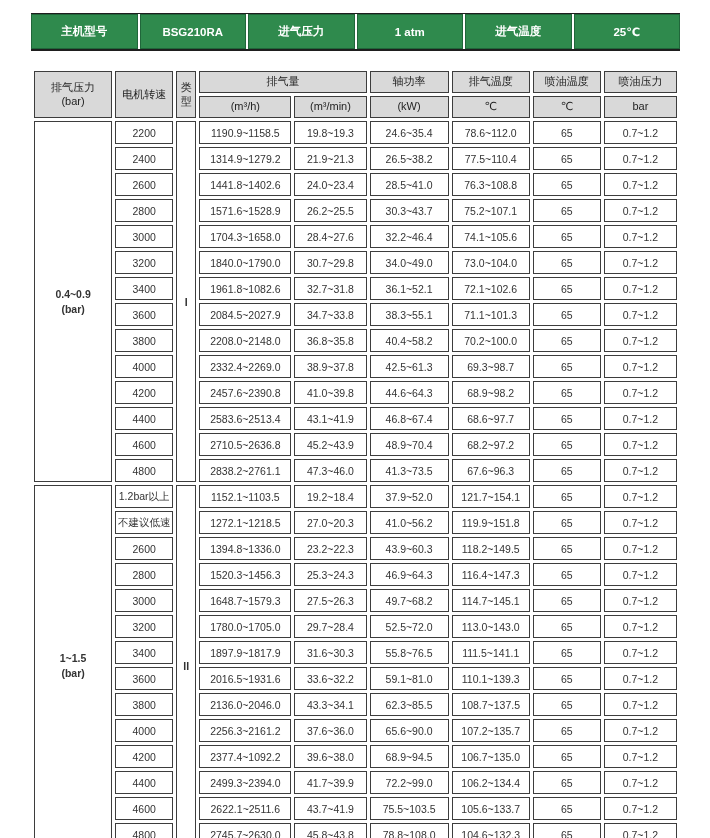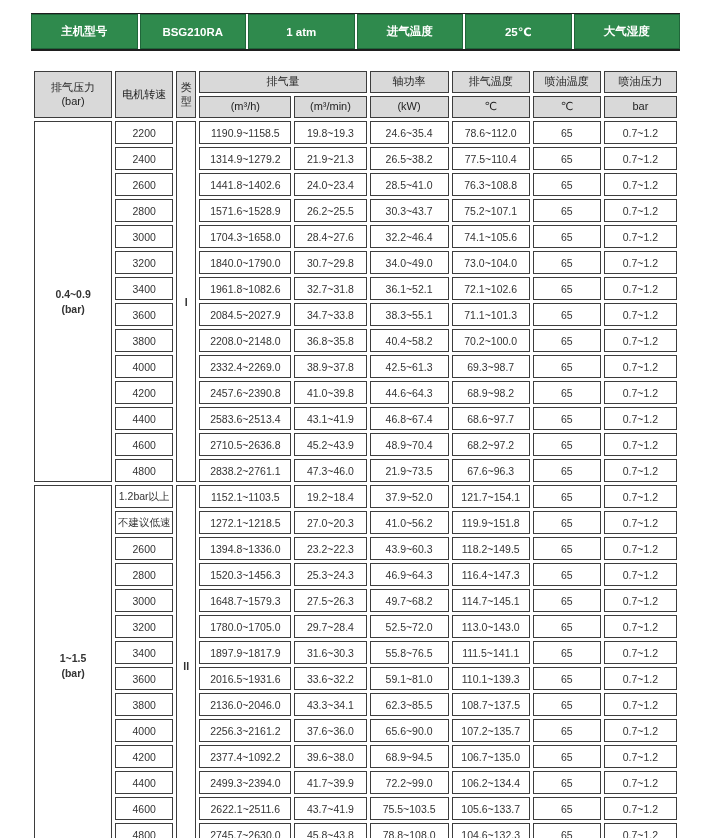--- a/index.html
+++ b/index.html
@@ -74,24 +74,24 @@
   td.speed-cell { font-size: 10.5px; }
 </style>
 </head>
 <body>
 
 <div class="page">
 
   <div class="green-bar">
     <div class="g-cell">主机型号</div>
     <div class="g-cell">BSG210RA</div>
+    <div class="g-cell">进气压力</div>
     <div class="g-cell">1 atm</div>
     <div class="g-cell">进气温度</div>
     <div class="g-cell">25℃</div>
-    <div class="g-cell">大气湿度</div>
   </div>
 
   <table class="spec">
     <colgroup>
       <col style="width:78px">
         <col style="width:58px">
         <col style="width:20px">
       <col style="width:92px">
         <col style="width:72px">
         <col style="width:79px">
@@ -242,21 +242,21 @@
           <td class="">45.2~43.9</td>
           <td class="">48.9~70.4</td>
           <td class="">68.2~97.2</td>
           <td class="">65</td>
           <td class="">0.7~1.2</td>
         </tr>
         <tr>
           <td class="speed-cell">4800</td>
           <td class="">2838.2~2761.1</td>
           <td class="">47.3~46.0</td>
-          <td class="">21.9~73.5</td>
+          <td class="">41.3~73.5</td>
           <td class="">67.6~96.3</td>
           <td class="">65</td>
           <td class="">0.7~1.2</td>
         </tr>
         <tr>
           <td class="group-cell" rowspan="14">
             <div>1~1.5</div>
             <div>(bar)</div>
           </td>
           <td class="speed-cell">1.2bar以上</td>

